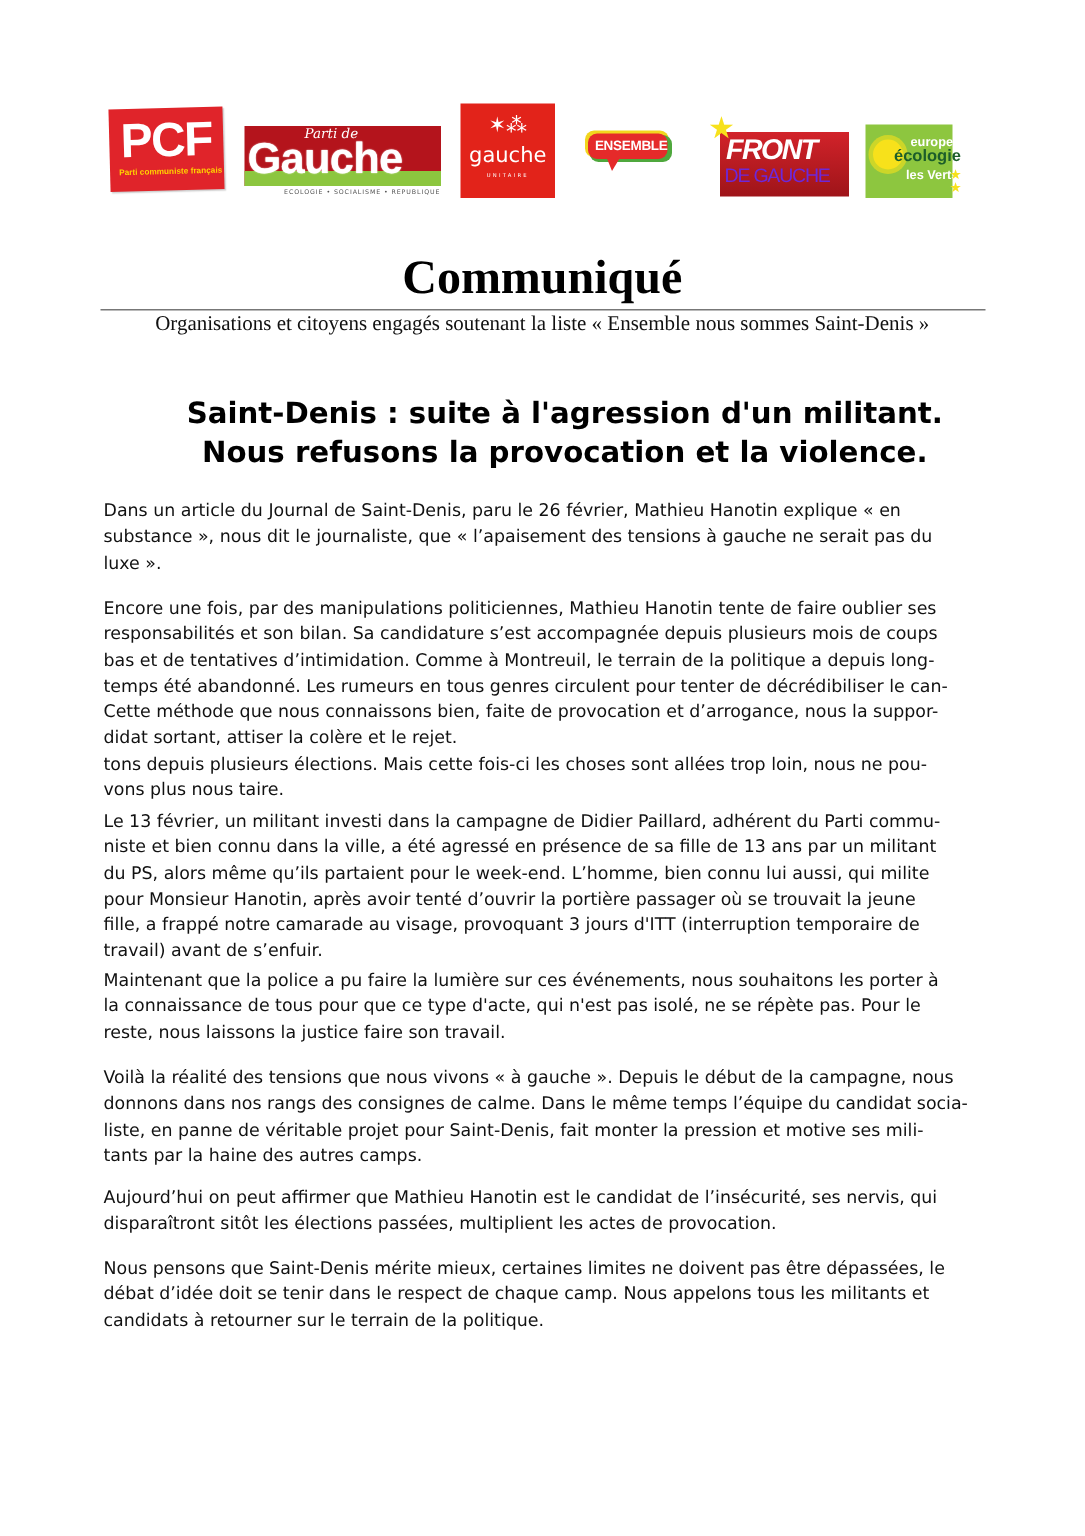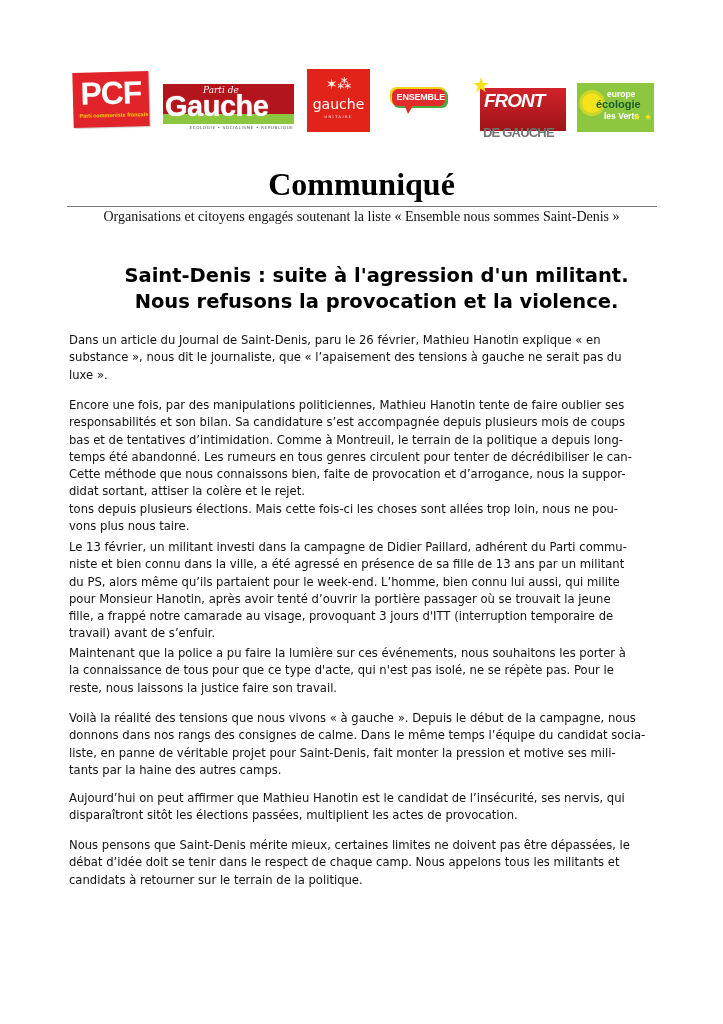--- a/index.html
+++ b/index.html
@@ -26,23 +26,23 @@
     .ens .shadow-y { position: absolute; left: 0; top: 0; width: 56px; height: 18px; background: #f2d61e; border-radius: 6px; }
     .ens .shadow-g { position: absolute; left: 3px; top: 3px; width: 55px; height: 18px; background: #4fa83d; border-radius: 6px; }
     .ens .bubble { position: absolute; left: 2px; top: 2px; width: 53px; height: 17px; background: #e52a2a; border-radius: 6px; }
     .ens .tail { position: absolute; left: 14px; top: 17px; width: 0; height: 0; border-left: 4px solid transparent; border-right: 6px solid transparent; border-top: 10px solid #e52a2a; }
     .ens .txt { position: absolute; left: 2px; top: 2px; width: 53px; height: 17px; text-align: right; color: #fff; font-family: "Liberation Sans", sans-serif; font-weight: bold; font-size: 9px; line-height: 17px; letter-spacing: -0.2px; }
     
     .fdg { left: 475px; top: 78px; width: 92px; height: 55px; }
     .fdg .box { position: absolute; left: 5px; top 0; top: 10px; width: 86px; height: 43px; background: linear-gradient(#d2232a, #9e1419); }
     .fdg .star { position: absolute; left: -3px; top: -3px; color: #f7e11b; font-size: 20px; line-height: 20px; }
     .fdg .l1 { position: absolute; left: 9px; top: 13px; color: #fff; font-family: "Liberation Sans", sans-serif; font-weight: bold; font-style: italic; font-size: 19px; line-height: 19px; letter-spacing: -1px; }
-    .fdg .l2 { position: absolute; left: 8px; top: 48px; color: #737373; font-family: "Liberation Sans", sans-serif; font-weight: bold; font-size: 13px; line-height: 14px; letter-spacing: -0.8px; }
+    .fdg .l2 { position: absolute; left: 8px; top: 32px; color: #6d28d9; font-family: "Liberation Sans", sans-serif; font-weight: normal; font-size: 13px; line-height: 14px; letter-spacing: -0.8px; }
     
-    .eelv { left: 577px; top: 83px; width: 77px; height: 49px; background: #8dc63f; padding-left: 44px; }
+    .eelv { left: 577px; top: 83px; width: 58px; height: 49px; background: #8dc63f; padding-left: 44px; }
     .eelv .sun { position: absolute; left: 5px; top: 10px; width: 20px; height: 20px; border-radius: 50%; background: #f7e11b; box-shadow: 0 0 0 3px rgba(247,225,27,0.6); }
     .eelv .t { position: absolute; left: 22px; color: #fff; font-family: "Liberation Sans", sans-serif; font-weight: bold; line-height: 10px; white-space: nowrap; }
     .eelv .t1 { top: 6px; left: 30px; font-size: 8.5px; }
     .eelv .t2 { top: 16px; left: 19px; font-size: 11px; color: #1c5e2a; }
     .eelv .t3 { top: 28px; left: 27px; font-size: 8.5px; }
     .eelv .stars { position: absolute; left: 56px; top: 30px; color: #f7e11b; font-size: 9px; line-height: 9px; }
 
     .title { position: absolute; left: 0; width: 723px; top: 164px; text-align: center; font-family: "Liberation Serif", serif; font-weight: bold; font-size: 32px; line-height: 40px; color: #000; }
     .rule { position: absolute; left: 67px; width: 590px; top: 206px; height: 0; border-top: 1px solid #777; }
     .subtitle { position: absolute; left: 0; width: 723px; top: 208px; text-align: center; font-family: "Liberation Serif", serif; font-size: 14px; line-height: 17px; color: #111; }

